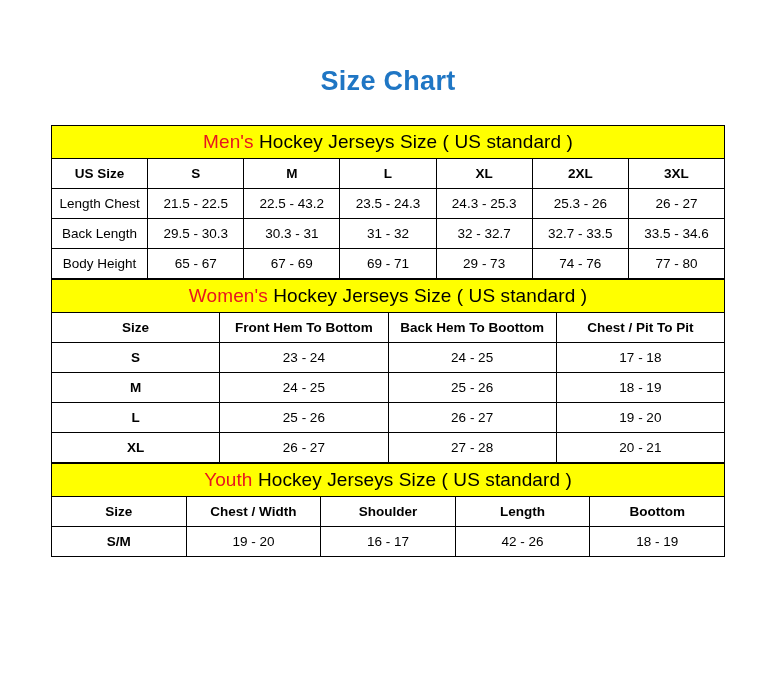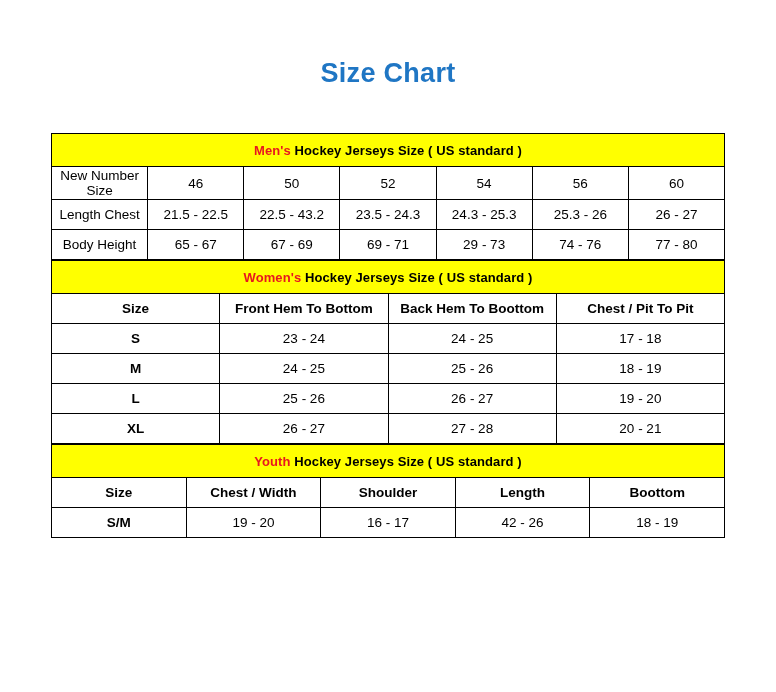--- a/index.html
+++ b/index.html
@@ -20,22 +20,22 @@
     height: 692px;
     box-sizing: border-box;
     padding: 0;
   }
   .chart-title {
     text-align: center;
     color: #1f76c4;
     font-size: 27px;
     font-weight: bold;
     letter-spacing: 0.3px;
-    margin: 16px;
-    padding-top: 44px;
+    margin: 0;
+    padding-top: 68px;
     line-height: 1;
   }
   .tables-wrap {
     width: 674px;
     margin: 0 auto;
     padding-top: 30px;
   }
   table.sz {
     border-collapse: collapse;
     width: 674px;
@@ -46,22 +46,22 @@
     text-align: center;
     vertical-align: middle;
     font-size: 13.5px;
     height: 27px;
     padding: 1px 2px;
     font-weight: normal;
     background: #ffffff;
   }
   tr.section-head td {
     background: #ffff00;
-    font-weight: bold;
-    font-size: 13px;
+    font-weight: normal;
+    font-size: 19px;
     height: 30px;
     letter-spacing: 0.1px;
   }
   tr.section-head td .accent {
     color: #e8161f;
   }
   tr.col-head td {
     font-weight: bold;
   }
   td.rowlabel {
@@ -78,37 +78,46 @@
 
   <h1 class="chart-title">Size Chart</h1>
 
   <div class="tables-wrap">
 
     <table class="sz">
       <tbody>
         <tr class="section-head">
           <td colspan="7"><span class="accent">Men's</span><span> Hockey Jerseys Size ( US standard )</span></td>
         </tr>
-        <tr>
-          <td class="rowlabel">New Number Size</td>
-          <td>46</td>
-          <td>50</td>
-          <td>52</td>
-          <td>54</td>
-          <td>56</td>
-          <td>60</td>
+        <tr class="col-head">
+          <td style="width:148px">US Size</td>
+          <td style="width:87px">S</td>
+          <td style="width:87px">M</td>
+          <td style="width:88px">L</td>
+          <td style="width:88px">XL</td>
+          <td style="width:88px">2XL</td>
+          <td style="width:88px">3XL</td>
         </tr>
         <tr>
           <td class="rowlabel">Length Chest</td>
           <td>21.5 - 22.5</td>
           <td>22.5 - 43.2</td>
           <td>23.5 - 24.3</td>
           <td>24.3 - 25.3</td>
           <td>25.3 - 26</td>
           <td>26 - 27</td>
+        </tr>
+        <tr>
+          <td class="rowlabel">Back Length</td>
+          <td>29.5 - 30.3</td>
+          <td>30.3 - 31</td>
+          <td>31 - 32</td>
+          <td>32 - 32.7</td>
+          <td>32.7 - 33.5</td>
+          <td>33.5 - 34.6</td>
         </tr>
         <tr>
           <td class="rowlabel">Body Height</td>
           <td>65 - 67</td>
           <td>67 - 69</td>
           <td>69 - 71</td>
           <td>29 - 73</td>
           <td>74 - 76</td>
           <td>77 - 80</td>
         </tr>

